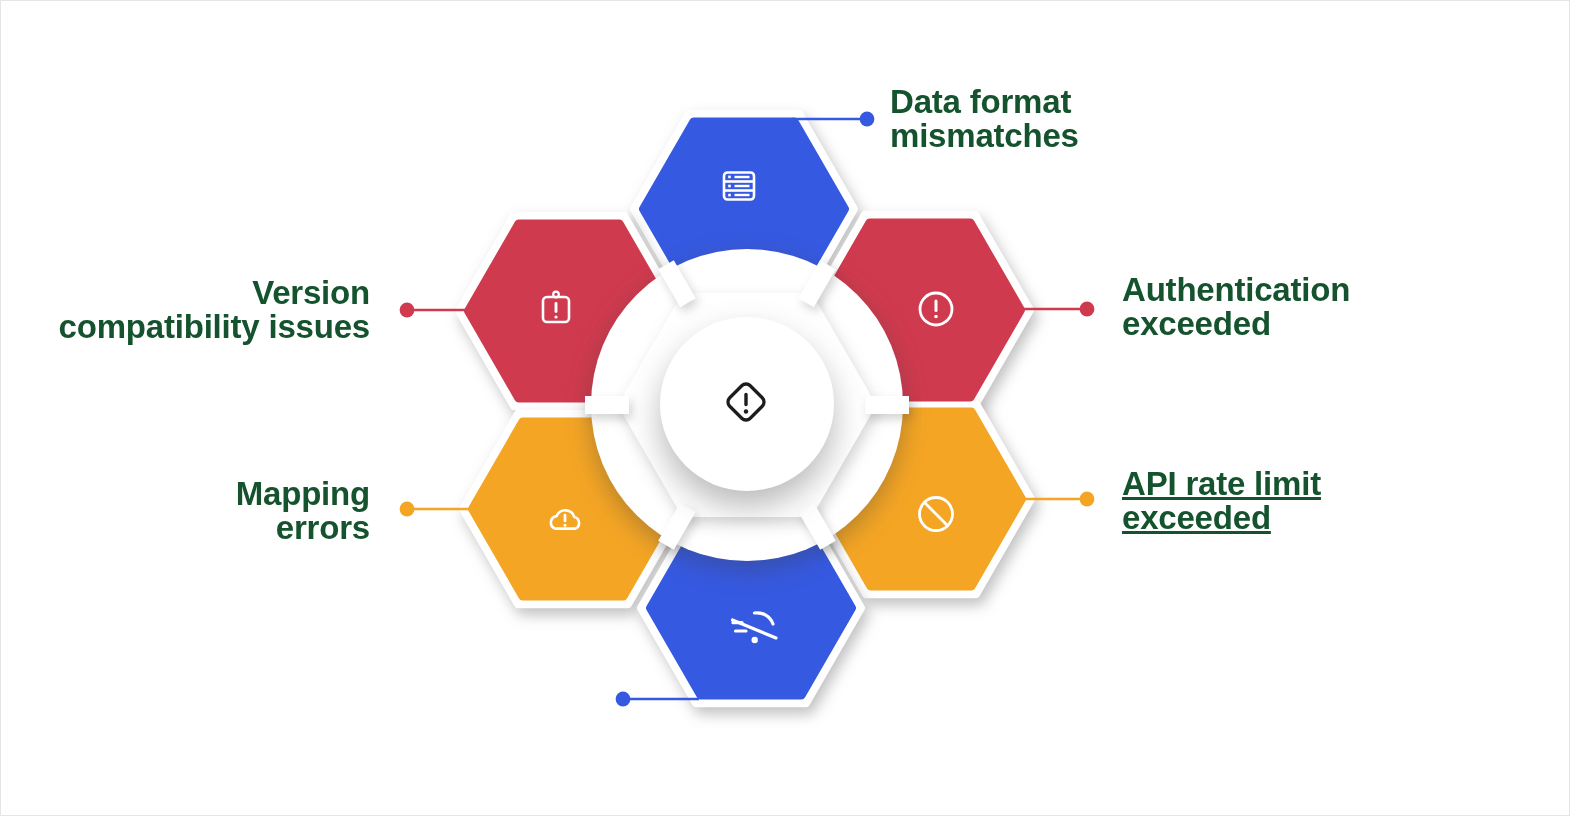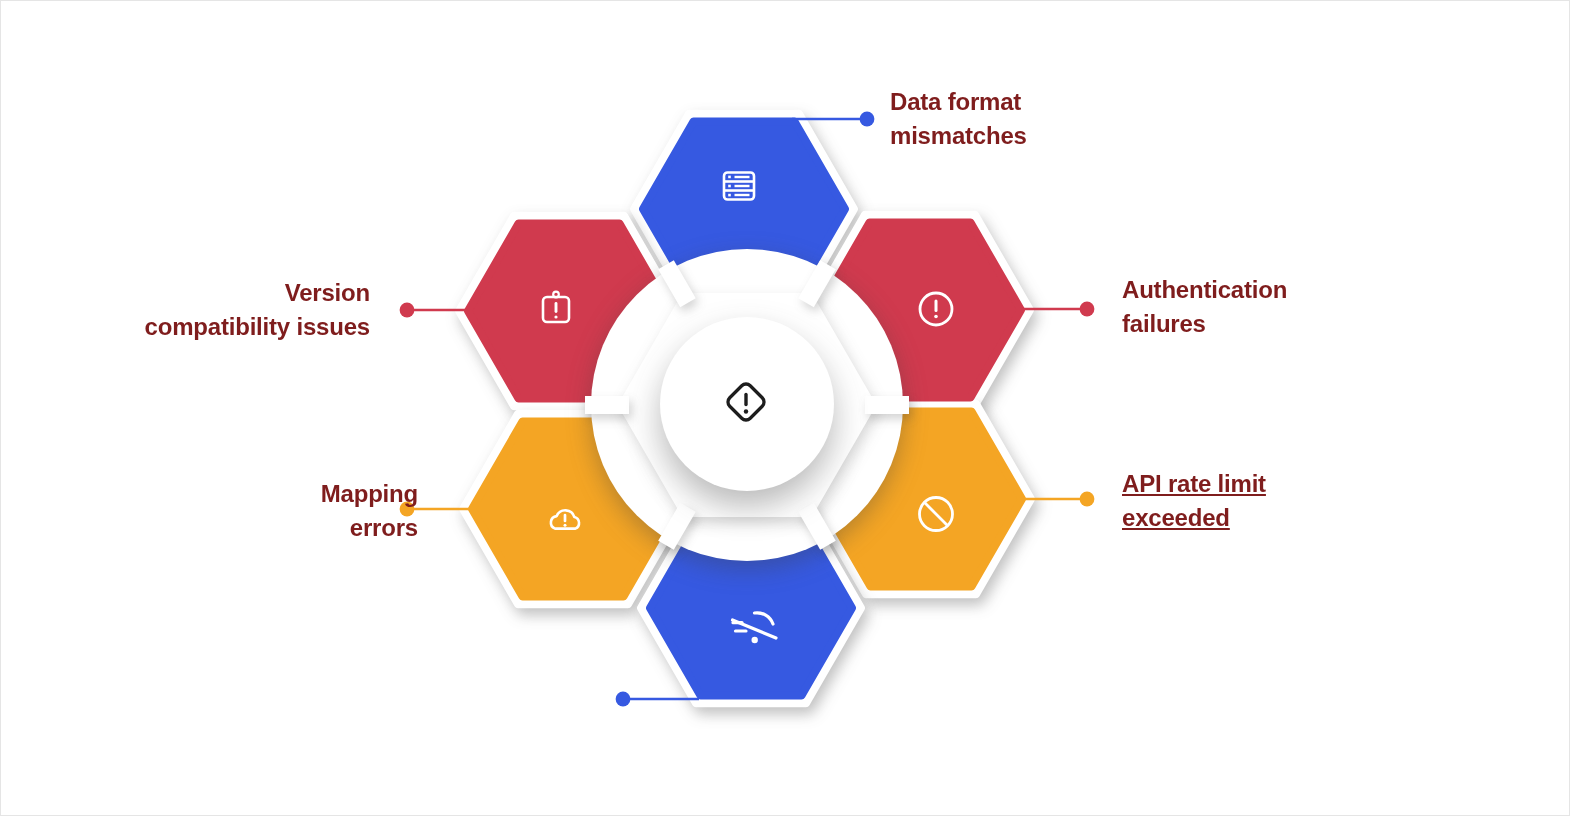--- a/index.html
+++ b/index.html
@@ -11,30 +11,30 @@
   svg.diagram { position:absolute; left:0; top:0; }
 
   
   .hex-backing   { filter: drop-shadow(4px 7px 7px rgba(50,50,50,0.30)); }
   .donut-ring    { filter: drop-shadow(0px 8px 12px rgba(60,60,60,0.35)); }
   .hex-frame     { filter: drop-shadow(3px 6px 7px rgba(60,60,60,0.20)); }
   .spoke         { filter: drop-shadow(3px 5px 5px rgba(60,60,60,0.22)); }
   .center-circle { filter: drop-shadow(0px 16px 16px rgba(40,40,40,0.32)); }
 
   .label {
-    position:absolute; font-weight:600; font-size:24px; line-height:34px;
-    color:#7f1d1d; white-space:pre-line; transform:translateY(-50%);
+    position:absolute; font-weight:600; font-size:33px; line-height:34px;
+    color:#14532d; white-space:pre-line; transform:translateY(-50%);
     letter-spacing:-0.2px;
   }
   .align-right { text-align:right; }
 
   #lbl-data    { left:889px;  top:118px; }
   #lbl-version { right:1199px; top:309px; }
   #lbl-auth    { left:1121px; top:306px; }
-  #lbl-mapping { right:1151px; top:510px; }
+  #lbl-mapping { right:1199px; top:510px; }
   #lbl-api     { left:1121px; top:500px;text-decoration:underline; }
   #lbl-network { right:977px; top:700px; }
 </style>
 </head>
 <body>
 
 <div class="canvas">
 
   <svg class="diagram" width="1570" height="816" viewBox="0 0 1570 816">
     <defs>
@@ -149,19 +149,19 @@
       <line x1="698" y1="698" x2="625" y2="698" stroke="#3659E1"></line>
       <circle cx="622" cy="698" r="7.4" fill="#3659E1" stroke="none"></circle>
     </g>
   </svg>
 
   <div class="label" id="lbl-data">Data format
 mismatches</div>
   <div class="label align-right" id="lbl-version">Version
 compatibility issues</div>
   <div class="label" id="lbl-auth">Authentication
-failures</div>
+exceeded</div>
   <div class="label align-right" id="lbl-mapping">Mapping
 errors</div>
   <div class="label" id="lbl-api">API rate limit
 exceeded</div>
 
 </div>
 
 </body></html>

